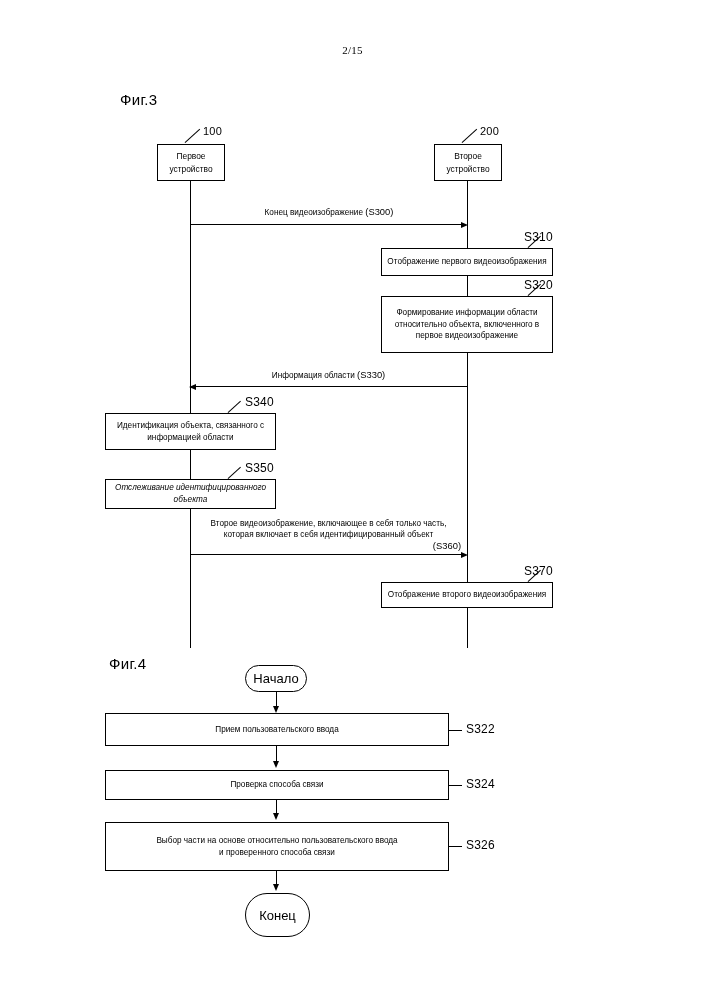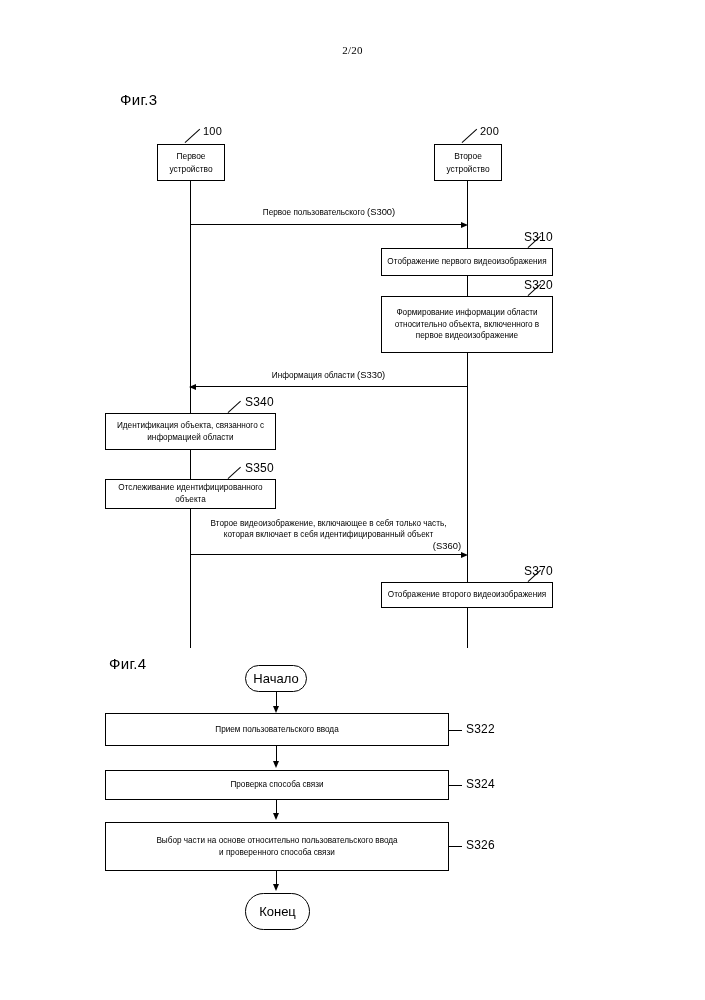--- a/index.html
+++ b/index.html
@@ -120,21 +120,21 @@
     border-left: 3.2px solid transparent;
     border-right: 3.2px solid transparent;
     border-top: 7px solid #000;
   }
 </style>
 </head>
 <body>
 
 <div id="page">
 
-  <div class="abs page-number">2/20</div>
+  <div class="abs page-number">2/15</div>
 
   <div class="abs fig-label" style="left:120px; top:91px;">Фиг.3</div>
 
   <div class="abs leader" style="left:185px; top:142px; width:20px; transform:rotate(-42deg);"></div>
   <div class="abs ref-num" style="left:203px; top:125px;">100</div>
 
   <div class="abs box device" style="left:157px; top:144px; width:68px; height:37px;">
     <div>
       <span>Первое</span><br>
       <span>устройство</span>
@@ -149,21 +149,21 @@
   <div class="abs box device" style="left:434px; top:144px; width:68px; height:37px;">
     <div>
       <span>Второе</span><br>
       <span>устройство</span>
     </div>
   </div>
 
   <div class="abs vline" style="left:467px; top:181px; height:467px;"></div>
 
   <div class="abs msg-label" style="left:190px; top:206px; width:278px;">
-    <span>Первое пользовательского</span>
+    <span>Конец видеоизображение</span>
     <span class="code">(S300)</span>
   </div>
   <div class="abs hline" style="left:190px; top:224px; width:272px;"></div>
   <div class="abs arrow-head-r" style="left:461px; top:221.5px;"></div>
 
   <div class="abs leader" style="left:528px; top:247px; width:17px; transform:rotate(-42deg);"></div>
   <div class="abs step-num" style="left:524px; top:230px;">S310</div>
   <div class="abs box" style="left:381px; top:248px; width:172px; height:28px;">
     <span>Отображение первого видеоизображения</span>
   </div>
@@ -183,21 +183,21 @@
   <div class="abs arrow-head-l" style="left:189px; top:383.5px;"></div>
 
   <div class="abs leader" style="left:228px; top:412px; width:17px; transform:rotate(-42deg);"></div>
   <div class="abs step-num" style="left:245px; top:395px;">S340</div>
   <div class="abs box" style="left:105px; top:413px; width:171px; height:37px;">
     <span>Идентификация объекта, связанного с информацией области</span>
   </div>
 
   <div class="abs leader" style="left:228px; top:478px; width:17px; transform:rotate(-42deg);"></div>
   <div class="abs step-num" style="left:245px; top:461px;">S350</div>
-  <div class="abs box" style="left:105px; top:479px; width:171px; height:30px;">
+  <div class="abs box" style="left:105px; top:479px; width:171px; height:30px;font-style:italic;">
     <span>Отслеживание идентифицированного объекта</span>
   </div>
 
   <div class="abs msg-label" style="left:190px; top:518px; width:277px;">
     <div>Второе видеоизображение, включающее в себя только часть,</div>
     <div>которая включает в себя идентифицированный объект</div>
     <div class="code" style="text-align:right; padding-right:6px;">(S360)</div>
   </div>
   <div class="abs hline" style="left:190px; top:554px; width:272px;"></div>
   <div class="abs arrow-head-r" style="left:461px; top:551.5px;"></div>
@@ -239,17 +239,17 @@
       <div>Выбор части на основе относительно пользовательского ввода</div>
       <div>и проверенного способа связи</div>
     </div>
   </div>
   <div class="abs hline" style="left:449px; top:846px; width:13px;"></div>
   <div class="abs step-num" style="left:466px; top:838px;">S326</div>
 
   <div class="abs vline" style="left:276px; top:871px; height:15px;"></div>
   <div class="abs arrow-head-d" style="left:272.8px; top:884px;"></div>
 
-  <div class="abs oval" style="left:245px; top:893px; width:65px; height:37px;">
+  <div class="abs oval" style="left:245px; top:893px; width:65px; height:44px;">
     <span>Конец</span>
   </div>
 
 </div>
 
 </body></html>

